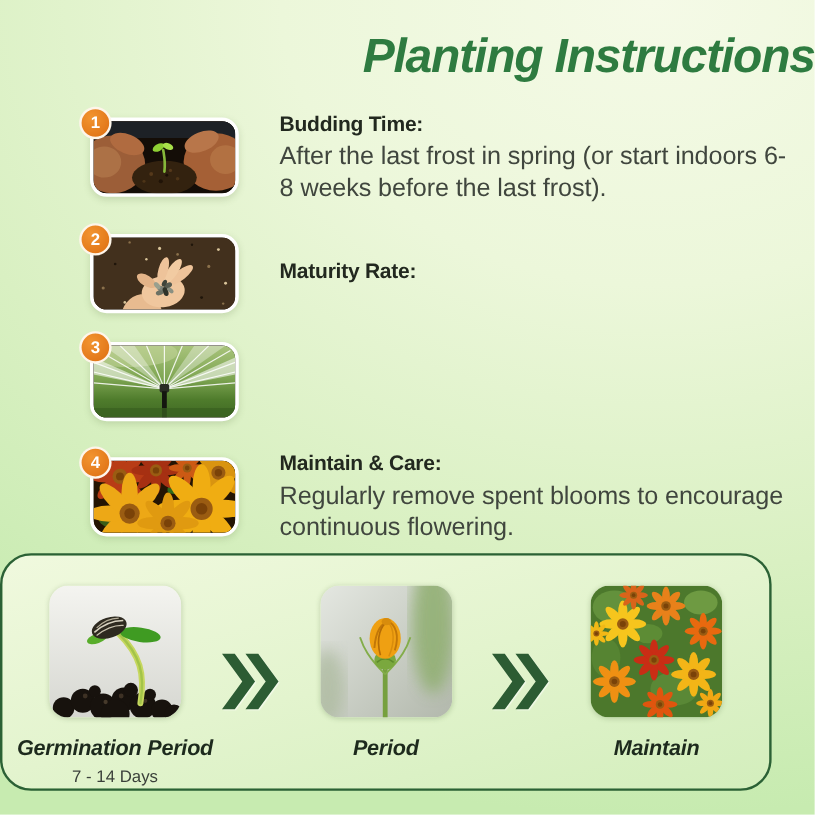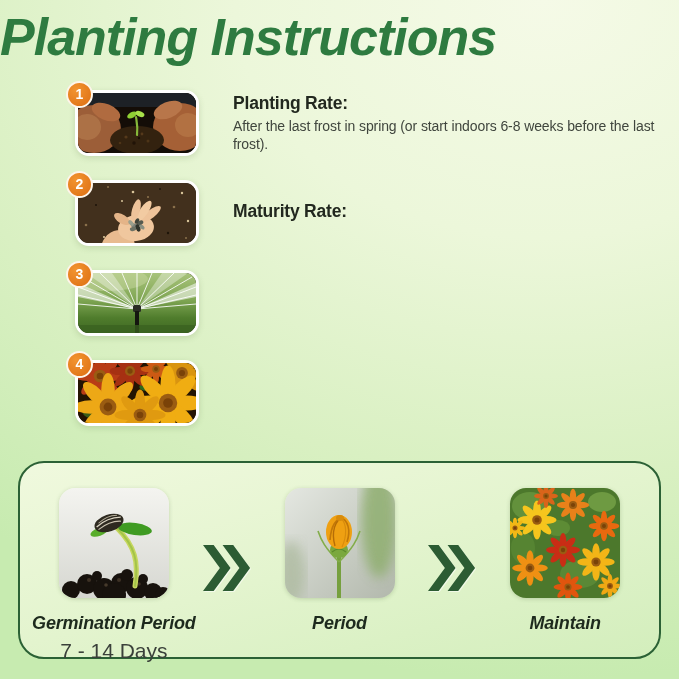--- a/index.html
+++ b/index.html
@@ -2,54 +2,54 @@
 <html><head>
 <meta charset="utf-8">
 <style>
   html,body{margin:0;padding:0;}
   .canvas{
     width:679px;height:679px;position:relative;overflow:hidden;
     font-family:"Liberation Sans",sans-serif;
     background:radial-gradient(130% 100% at 80% 0%, #f5fae7 0%, #ecf7da 35%, #d9f0c2 70%, #c7ebb0 100%);
   }
   .title{
-    padding-top:8px;text-align:left;
-    font-size:52px;line-height:1.15;font-weight:bold;font-style:italic;
+    padding-top:24px;text-align:right;
+    font-size:40px;line-height:1.15;font-weight:bold;font-style:italic;
     color:#2e7b40;letter-spacing:-1px;
   }
   .steps{margin-top:22px;margin-left:75px;display:flex;flex-direction:column;gap:24px;}
   .step{display:flex;align-items:center;gap:34px;min-height:66px;}
   .thumb-wrap{position:relative;flex:0 0 auto;}
   .badge{
     position:absolute;top:-9px;left:-9px;width:27px;height:27px;border-radius:50%;
     background:radial-gradient(circle at 35% 30%, #f29430, #dd6e12);
     border:2px solid rgba(255,252,245,.95);box-sizing:border-box;
     color:#fff;font-weight:bold;font-size:14px;line-height:23px;text-align:center;z-index:2;
   }
   .thumb{
     box-sizing:border-box;width:124px;height:66px;border:3px solid #fff;border-radius:14px;
     overflow:hidden;background:#1a120a;box-shadow:0 2px 6px rgba(70,100,45,.18);
   }
   .thumb svg{display:block;width:118px;height:60px;}
   .step-text{padding-top:1px;}
   .step-heading{font-size:17.5px;font-weight:bold;color:#22281f;margin-bottom:4px;letter-spacing:-.2px;}
-  .step-body{font-size:14px;color:#40463e;line-height:1.26;letter-spacing:-.1px;}
+  .step-body{font-size:21px;color:#40463e;line-height:1.26;letter-spacing:-.1px;}
   .bw1{max-width:432px}.bw2{max-width:445px}.bw3{max-width:350px}.bw4{max-width:446px}
 
   .timeline-box{
-    position:absolute;left:18px;top:461px;width:643px;height:198px;box-sizing:border-box;
+    position:absolute;left:0;top:461px;width:643px;height:198px;box-sizing:border-box;
     border:2px solid #2b6135;border-radius:26px;
     background:linear-gradient(165deg,#f0f9de 0%,#e3f4ce 50%,#d3eebc 100%);
   }
   .timeline-row{display:flex;justify-content:center;padding:25px 6px 0;}
   .stage{width:180px;display:flex;flex-direction:column;align-items:center;}
   .stage-img{width:110px;height:110px;border-radius:16px;overflow:hidden;box-shadow:0 1px 4px rgba(60,90,40,.22);}
   .stage-img svg{display:block;width:110px;height:110px;}
   .stage-label{margin-top:15px;font-weight:bold;font-style:italic;font-size:18px;color:#1d2a1d;white-space:nowrap;letter-spacing:-.2px;}
-  .stage-days{margin-top:5px;font-size:21px;color:#3a403a;}
+  .stage-days{margin-top:5px;font-size:14px;color:#3a403a;}
   .chev{width:50px;flex:0 0 auto;margin-top:54px;display:flex;justify-content:center;}
   .chev svg{filter:drop-shadow(1px 1px 0 rgba(255,255,255,.55));}
 </style>
 </head>
 <body>
 
 <svg width="0" height="0" style="position:absolute" aria-hidden="true">
   <defs>
     <g id="daisy">
       <g fill="currentColor">
@@ -101,21 +101,21 @@
               <circle cx="70" cy="48" r="1.5" fill="#4d3417"></circle>
             <circle cx="42" cy="50" r="1.3" fill="#4d3417"></circle>
               <circle cx="61" cy="45" r="1.2" fill="#1a0f05"></circle>
             <path d="M59,42 C60,34 59,30 58,24" stroke="#86b83a" stroke-width="2.2" fill="none" stroke-linecap="round"></path>
             <ellipse cx="54" cy="22" rx="5.2" ry="2.9" fill="#8fd034" transform="rotate(-28 54 22)"></ellipse>
             <ellipse cx="62" cy="21" rx="4.6" ry="2.6" fill="#a8e04a" transform="rotate(22 62 21)"></ellipse>
           </svg>
         </div>
       </div>
       <div class="step-text">
-        <div class="step-heading">Planting Rate:</div>
+        <div class="step-heading">Budding Time:</div>
         <div class="step-body bw1">After the last frost in spring (or start indoors 6-8 weeks before the last frost).</div>
       </div>
     </div>
 
     <div class="step">
       <div class="thumb-wrap">
         <div class="badge">2</div>
         <div class="thumb">
           <svg viewBox="0 0 118 60">
             <rect width="118" height="60" fill="#42301d"></rect>
@@ -209,20 +209,24 @@
             <use href="#daisy" transform="translate(22,13) scale(1.5)" style="color:#b83c16"></use>
             <use href="#daisy" transform="translate(52,8) scale(1.2)" style="color:#a63012"></use>
             <use href="#daisy" transform="translate(104,10) scale(1.4)" style="color:#d99410"></use>
             <use href="#daisy" transform="translate(78,6) scale(0.9)" style="color:#cc5a14"></use>
             <use href="#daisy" transform="translate(30,44) scale(2.0)" style="color:#eda816"></use>
             <use href="#daisy" transform="translate(90,40) scale(2.2)" style="color:#f0ad12"></use>
             <use href="#daisy" transform="translate(62,52) scale(1.5)" style="color:#e09a10"></use>
           </svg>
         </div>
       </div>
+      <div class="step-text">
+        <div class="step-heading">Maintain &amp; Care:</div>
+        <div class="step-body bw4">Regularly remove spent blooms to encourage continuous flowering.</div>
+      </div>
     </div>
 
   </div>
 
   <div class="timeline-box">
     <div class="timeline-row">
 
       <div class="stage">
         <div class="stage-img">
           <svg viewBox="0 0 110 110">

